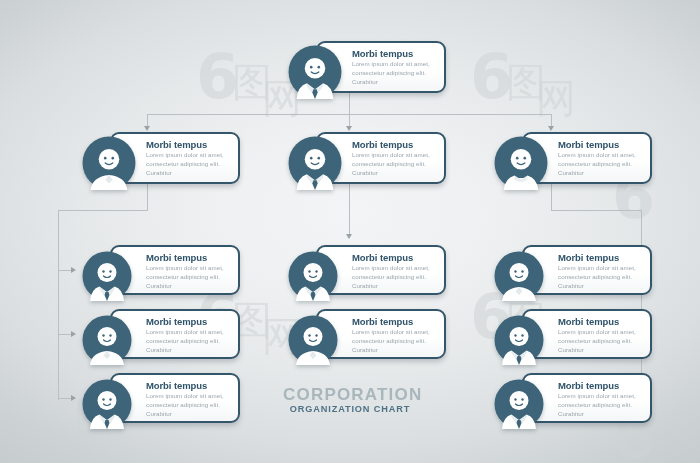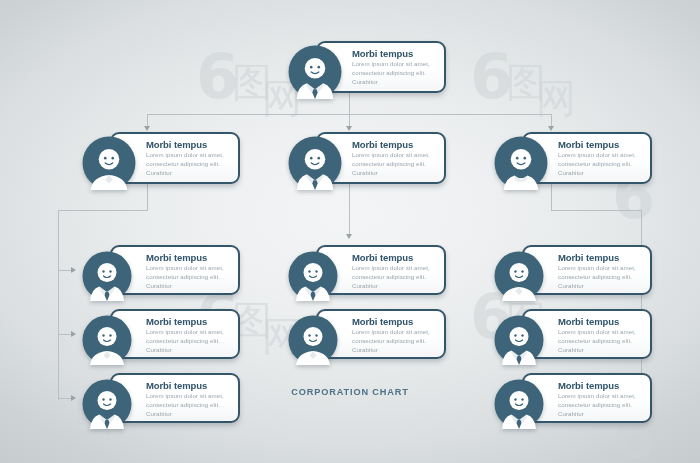--- a/index.html
+++ b/index.html
@@ -397,16 +397,17 @@
             <path d="M41 50 q9 5 18 0 q-9 8 -18 0z" fill="#3d6478"></path>
             <path d="M16 100 q2-24 19-29 l15 11 15-11 q17 5 19 29z" fill="#ffffff"></path>
             <path d="M35 71 l15 11 -7 6 -9-13z" fill="#3d6478" opacity=".12"></path>
             <path d="M65 71 l-15 11 7 6 9-13z" fill="#3d6478" opacity=".12"></path>
             <path d="M47 82 h6 l2 6 -5 12 -5-12z" fill="#3d6478"></path>
           </svg></div>
       </div>
     </div>
 
   <div id="chart-title" style="left:283px; top:386px; width:134px;">
-    <div class="t2">CORPORATION CHART</div>
+    <div class="t1">CORPORATION</div>
+    <div class="t2">ORGANIZATION CHART</div>
   </div>
 
 </div>
 
 </body></html>

